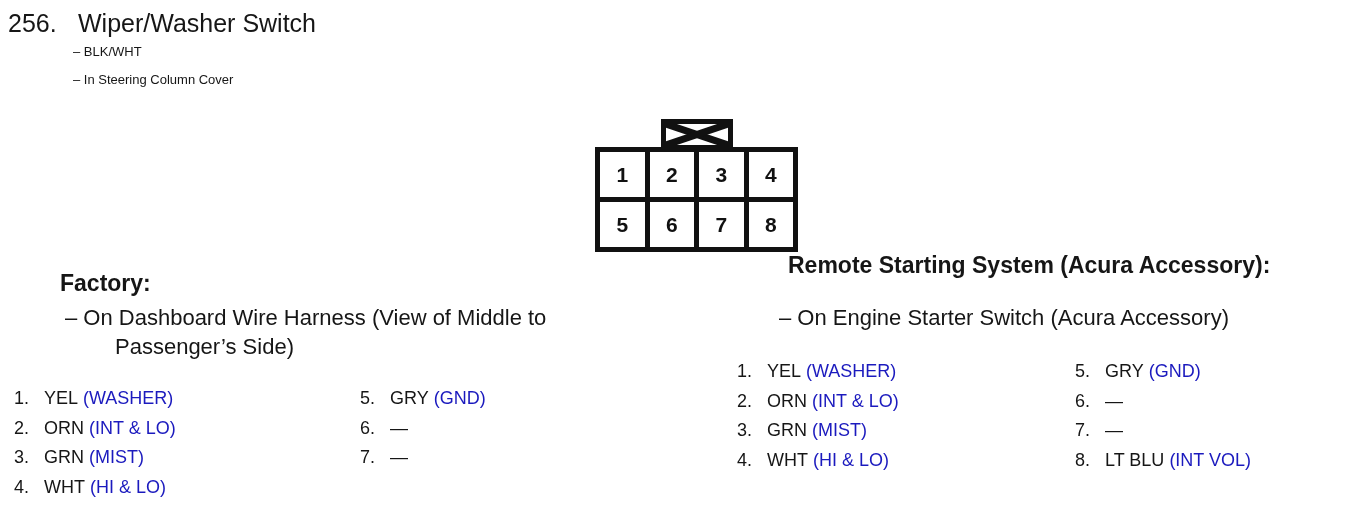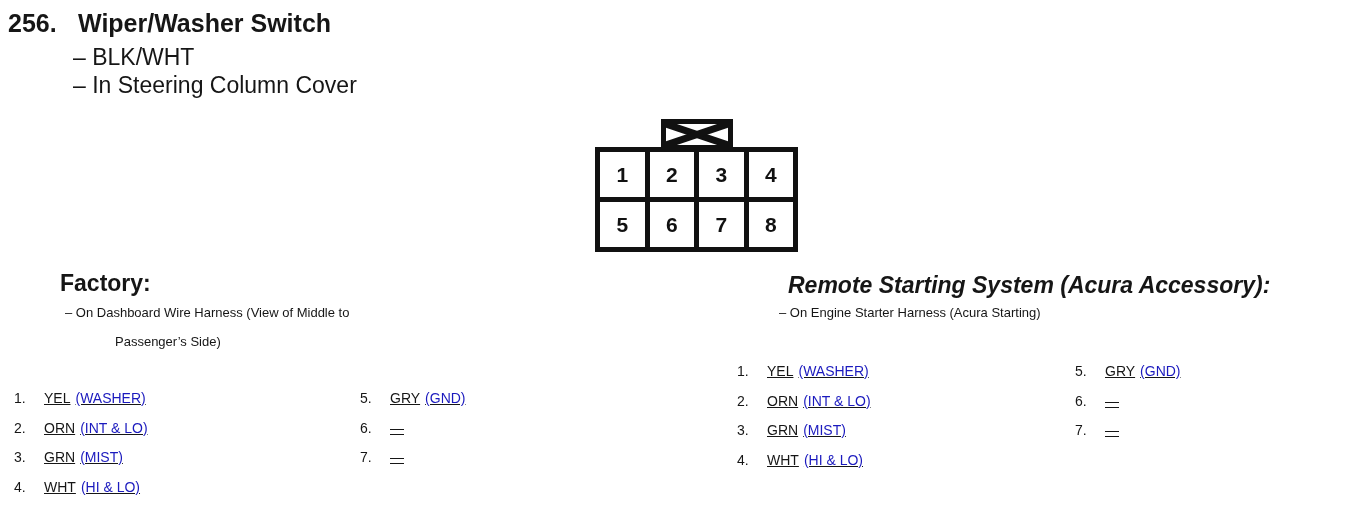--- a/index.html
+++ b/index.html
@@ -7,23 +7,23 @@
     width:1350px; height:510px;
     background:#ffffff;
     font-family:"Liberation Sans", sans-serif;
     color:#161616;
     position:relative;
     overflow:hidden;
   }
   .abs { position:absolute; }
 
   
-  .title-row { left:8px; top:9px; font-size:25px; font-weight:bold; white-space:nowrap; }
+  .title-row { left:8px; top:9px; font-size:25px; font-weight:normal; white-space:nowrap; }
   .title-num { display:inline-block; width:70px; }
-  .detail-line { left:73px; font-size:23px; white-space:nowrap; }
+  .detail-line { left:73px; font-size:13px; white-space:nowrap; }
 
   
   .conn-tab {
     left:661px; top:119px; width:62px; height:21px;
     border:5px solid #111; background:#fff; z-index:2;
   }
   .conn-tab svg { display:block; }
   .conn-body {
     left:595px; top:147px; width:193px; height:95px;
     border:5px solid #111; background:#111;
@@ -32,24 +32,24 @@
     grid-template-rows:1fr 1fr;
     gap:5px; z-index:1;
   }
   .conn-cell {
     background:#fff; display:flex; align-items:center; justify-content:center;
     font-size:21px; font-weight:bold; color:#111;
   }
 
   
   .section-header { font-size:23px; font-weight:bold; white-space:nowrap; }
-  .section-note { font-size:13px; white-space:nowrap; }
+  .section-note { font-size:22px; white-space:nowrap; }
 
   
-  .pin-col { font-size:14px; line-height:29.5px; white-space:nowrap;text-decoration:underline; }
+  .pin-col { font-size:18px; line-height:29.5px; white-space:nowrap; }
   .pin-row { height:29.5px; }
   .pin-num { display:inline-block; width:30px; }
   .pin-func { color:#1b1abe; margin-left:5px; }
   .pin-func:empty { margin-left:0; }
 </style>
 </head>
 <body>
 
 <div class="abs title-row">
   <span class="title-num">256.</span><span>Wiper/Washer Switch</span>
@@ -83,26 +83,27 @@
   <div class="pin-row"><span class="pin-num">2.</span><span class="pin-wire">ORN</span><span class="pin-func">(INT &amp; LO)</span></div>
   <div class="pin-row"><span class="pin-num">3.</span><span class="pin-wire">GRN</span><span class="pin-func">(MIST)</span></div>
   <div class="pin-row"><span class="pin-num">4.</span><span class="pin-wire">WHT</span><span class="pin-func">(HI &amp; LO)</span></div>
 </div>
 <div class="abs pin-col" style="left:360px; top:384px;">
   <div class="pin-row"><span class="pin-num">5.</span><span class="pin-wire">GRY</span><span class="pin-func">(GND)</span></div>
   <div class="pin-row"><span class="pin-num">6.</span><span class="pin-wire">—</span><span class="pin-func"></span></div>
   <div class="pin-row"><span class="pin-num">7.</span><span class="pin-wire">—</span><span class="pin-func"></span></div>
 </div>
 
-<div class="abs section-header" style="left:788px; top:272px;font-style:italic;">Remote Starting System (Acura Accessory):</div>
-<div class="abs section-note" style="left:779px; top:305px;">– On Engine Starter Harness (Acura Starting)</div>
+<div class="abs section-header" style="left:788px; top:252px;">Remote Starting System (Acura Accessory):</div>
+<div class="abs section-note" style="left:779px; top:305px;">– On Engine Starter Switch (Acura Accessory)</div>
 
 <div class="abs pin-col" style="left:737px; top:357px;">
   <div class="pin-row"><span class="pin-num">1.</span><span class="pin-wire">YEL</span><span class="pin-func">(WASHER)</span></div>
   <div class="pin-row"><span class="pin-num">2.</span><span class="pin-wire">ORN</span><span class="pin-func">(INT &amp; LO)</span></div>
   <div class="pin-row"><span class="pin-num">3.</span><span class="pin-wire">GRN</span><span class="pin-func">(MIST)</span></div>
   <div class="pin-row"><span class="pin-num">4.</span><span class="pin-wire">WHT</span><span class="pin-func">(HI &amp; LO)</span></div>
 </div>
 <div class="abs pin-col" style="left:1075px; top:357px;">
   <div class="pin-row"><span class="pin-num">5.</span><span class="pin-wire">GRY</span><span class="pin-func">(GND)</span></div>
   <div class="pin-row"><span class="pin-num">6.</span><span class="pin-wire">—</span><span class="pin-func"></span></div>
   <div class="pin-row"><span class="pin-num">7.</span><span class="pin-wire">—</span><span class="pin-func"></span></div>
+  <div class="pin-row"><span class="pin-num">8.</span><span class="pin-wire">LT BLU</span><span class="pin-func">(INT VOL)</span></div>
 </div>
 
 </body></html>

